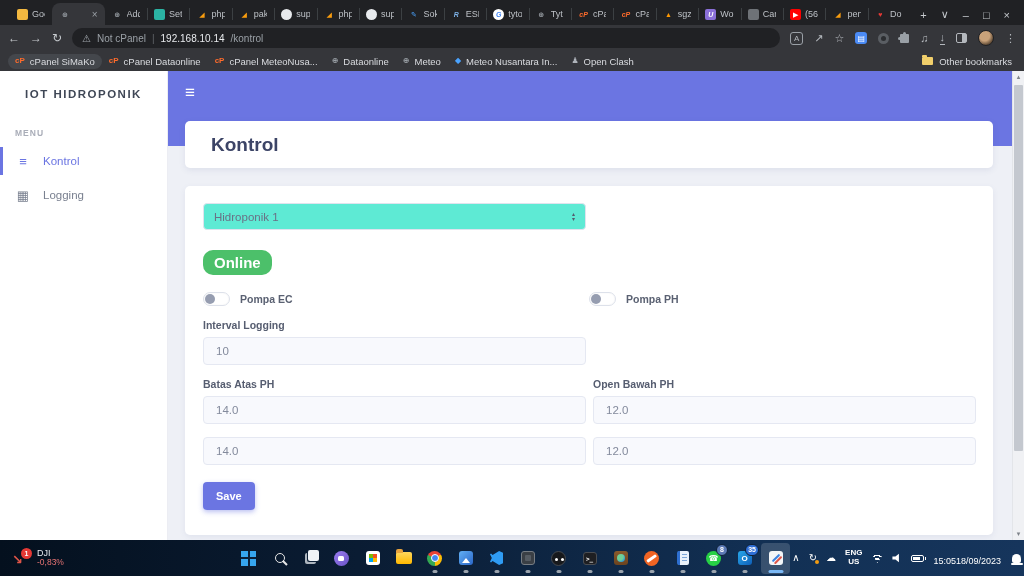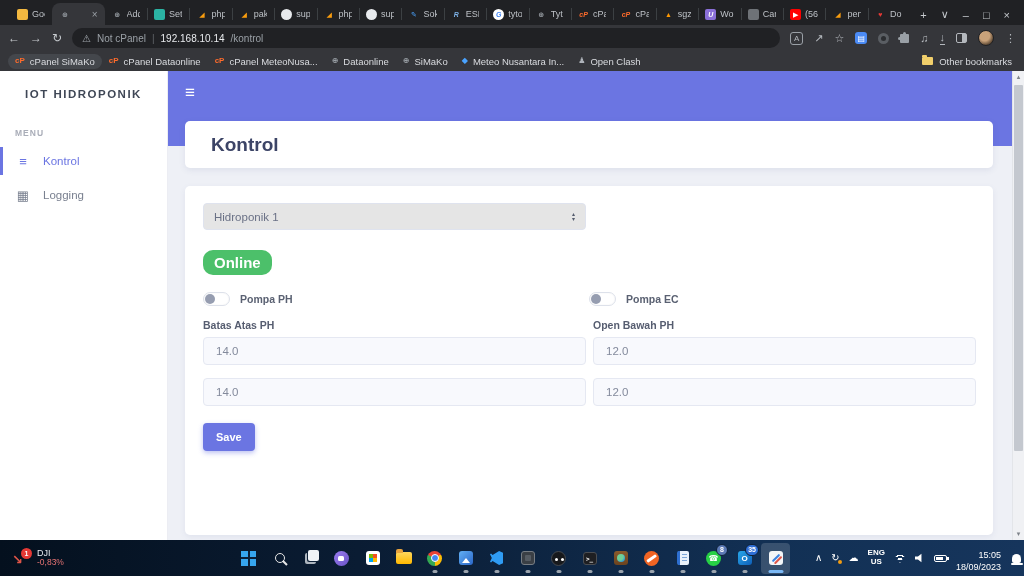--- a/index.html
+++ b/index.html
@@ -68,21 +68,21 @@
   .side-item.active::before{content:"";position:absolute;left:0;top:3px;bottom:3px;width:3px;background:#6b75e2;}
 
   .main{flex:1;position:relative;min-width:0;}
   .appbar{height:75px;background:#6b75e2;}
   .burger{position:absolute;left:17px;top:13px;color:#fff;font-size:17px;line-height:1;}
   .titlecard{position:absolute;left:17px;right:31px;top:50px;height:47px;background:#fff;border-radius:5px;
              box-shadow:0 2px 6px rgba(70,80,140,.10);display:flex;align-items:center;padding:0 26px;}
   .pgtitle{font-size:19px;font-weight:bold;color:#3c4466;}
   .formcard{position:absolute;left:17px;right:31px;top:115px;height:349px;background:#fff;border-radius:5px;
             box-shadow:0 2px 6px rgba(70,80,140,.08);padding:17px 18px;}
-  .selectbox{width:383px;height:27px;border:1px solid #dfe3ee;border-radius:4px;background:#e5e5e5;display:flex;
+  .selectbox{width:383px;height:27px;border:1px solid #dfe3ee;border-radius:4px;background:#5eead4;display:flex;
              align-items:center;justify-content:space-between;padding:4px 10px;font-size:11.5px;color:#6a7186;}
   .caret{display:flex;flex-direction:column;line-height:4.5px;font-size:6px;color:#555d6e;}
   .badge-online{display:inline-block;margin-top:20px;padding:4px 11px;border-radius:10px;color:#fff;
                 font-size:15px;font-weight:bold;}
   .togrow{display:flex;margin-top:17px;}
   .col{width:383px;margin-right:7px;}
   .togwrap{display:flex;align-items:center;gap:10px;}
   .toggle{width:27px;height:14px;border-radius:7px;background:#fff;border:1px solid #dde1ea;position:relative;
           box-shadow:inset 0 0 2px rgba(0,0,0,.05);}
   .toggle .knob{position:absolute;left:1px;top:1px;width:10px;height:10px;border-radius:50%;background:#969db0;}
@@ -182,21 +182,21 @@
   .sync{position:relative;}
   .sync::after{content:"";position:absolute;right:-2px;bottom:-1px;width:4px;height:4px;border-radius:50%;background:#f39c12;}
   .lang{display:flex;flex-direction:column;align-items:center;font-size:8px;line-height:1.1;font-weight:bold;}
   .wifi{width:12px;height:10px;clip-path:polygon(50% 100%,0 8%,100% 8%);
      background:radial-gradient(circle at 50% 100%,#fff 0 1.5px,transparent 1.5px 3.5px,#fff 3.5px 4.8px,
      transparent 4.8px 6.8px,#fff 6.8px 8px,transparent 8px);}
   .spk{width:10px;height:10px;background:#fff;clip-path:polygon(0 35%,30% 35%,65% 8%,65% 92%,30% 65%,0 65%);}
   .batt{width:13px;height:7px;border:1px solid #fff;border-radius:2px;position:relative;}
   .batt::before{content:"";position:absolute;left:1px;top:1px;bottom:1px;width:7px;background:#fff;}
   .batt::after{content:"";position:absolute;right:-3px;top:1.5px;width:1.5px;height:3px;background:#fff;}
-  .clockcol{display:flex;flex-direction:column;align-items:flex-end;font-size:9px;line-height:1.25;margin-top:7px;}
+  .clockcol{display:flex;flex-direction:row;align-items:flex-end;font-size:9px;line-height:1.25;margin-top:7px;}
   .bell{width:9px;height:9px;background:#fff;border-radius:50% 50% 2px 2px;position:relative;margin-left:2px;}
   .bell::after{content:"";position:absolute;bottom:-2px;left:-1.5px;right:-1.5px;height:1.5px;background:#fff;border-radius:1px;}
 </style>
 </head>
 <body>
 
 <div id="win" data-name="desktop">
 
   <div class="tabstrip" data-name="tab-strip">
     <div class="tabs" data-name="tab-list">
@@ -422,21 +422,21 @@
           <span data-name="bookmark-label">cPanel MeteoNusa...</span>
         </span>
 
         <span class="bm" data-name="bookmark-item">
           <i data-name="bookmark-favicon-icon" style="color: rgb(154, 160, 166);">⊕</i>
           <span data-name="bookmark-label">Dataonline</span>
         </span>
 
         <span class="bm" data-name="bookmark-item">
           <i data-name="bookmark-favicon-icon" style="color: rgb(154, 160, 166);">⊕</i>
-          <span data-name="bookmark-label">SiMaKo</span>
+          <span data-name="bookmark-label">Meteo</span>
         </span>
 
         <span class="bm" data-name="bookmark-item">
           <i data-name="bookmark-favicon-icon" style="color: rgb(74, 163, 255);">◆</i>
           <span data-name="bookmark-label">Meteo Nusantara In...</span>
         </span>
 
         <span class="bm" data-name="bookmark-item">
           <i data-name="bookmark-favicon-icon" style="color: rgb(174, 179, 186);">♟</i>
           <span data-name="bookmark-label">Open Clash</span>
@@ -481,33 +481,37 @@
           <span class="caret" data-name="select-caret-icon">
               <span>▴</span>
               <span>▾</span>
             </span>
         </div>
 
         <span class="badge-online" data-name="status-badge" style="background: rgb(76, 192, 106);">Online</span>
 
         <div class="togrow" data-name="toggle-row">
           <div class="col togwrap">
+            <span class="toggle" data-name="pompa-ec-toggle">
+                <span class="knob" data-name="toggle-knob"></span>
+              </span>
+            <span class="toglabel" data-name="pompa-ec-label">Pompa EC</span>
+          </div>
+          <div class="col togwrap">
             <span class="toggle" data-name="pompa-ph-toggle">
                 <span class="knob" data-name="toggle-knob"></span>
               </span>
             <span class="toglabel" data-name="pompa-ph-label">Pompa PH</span>
           </div>
-          <div class="col togwrap">
-            <span class="toggle" data-name="pompa-ec-toggle">
-                <span class="knob" data-name="toggle-knob"></span>
-              </span>
-            <span class="toglabel" data-name="pompa-ec-label">Pompa EC</span>
-          </div>
-        </div>
-
+        </div>
+
+        <div class="fgroup" data-name="interval-logging-group">
+          <div class="flabel" data-name="interval-logging-label">Interval Logging</div>
+          <input class="finput" data-name="interval-logging-input" value="10" style="">
+        </div>
 
         <div class="frow">
           <div class="fgroup col" data-name="batas-atas-ph-group">
             <div class="flabel" data-name="batas-atas-ph-label">Batas Atas PH</div>
             <input class="finput" data-name="batas-atas-ph-input" value="14.0" style="">
           </div>
           <div class="fgroup col" data-name="batas-bawah-ph-group">
             <div class="flabel" data-name="batas-bawah-ph-label">Open Bawah PH</div>
             <input class="finput" data-name="batas-bawah-ph-input" value="12.0" style="">
           </div>

